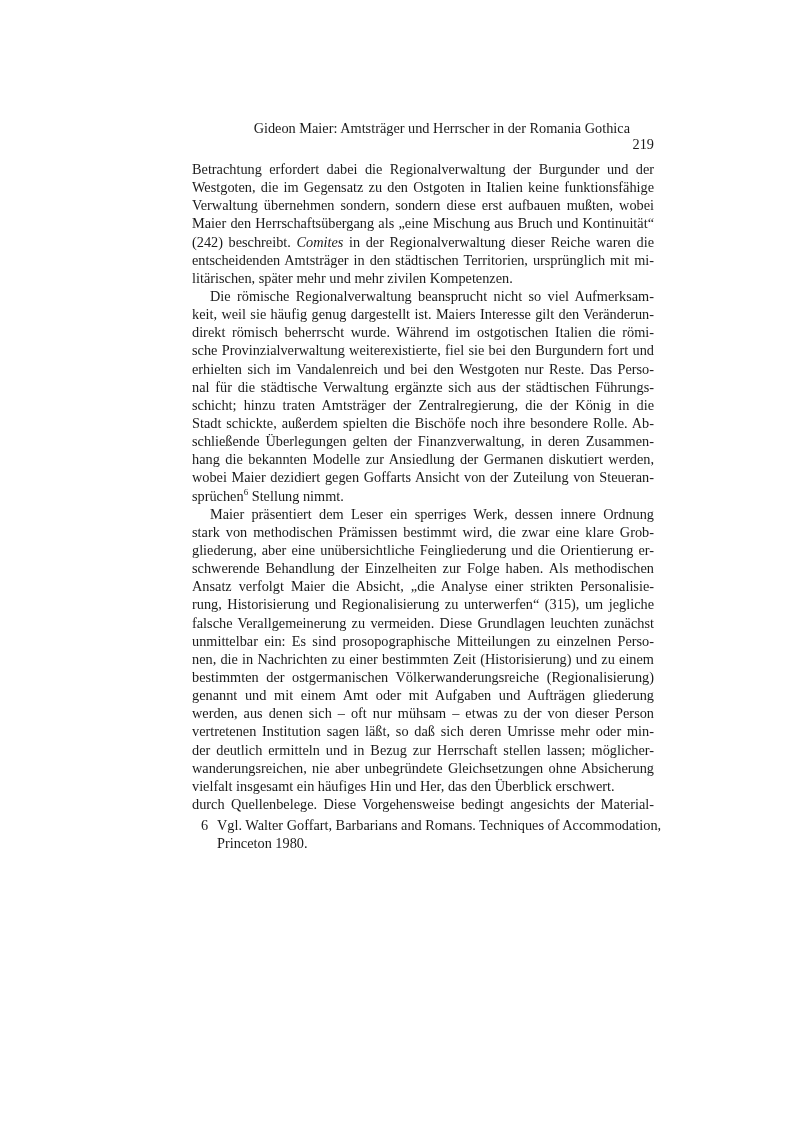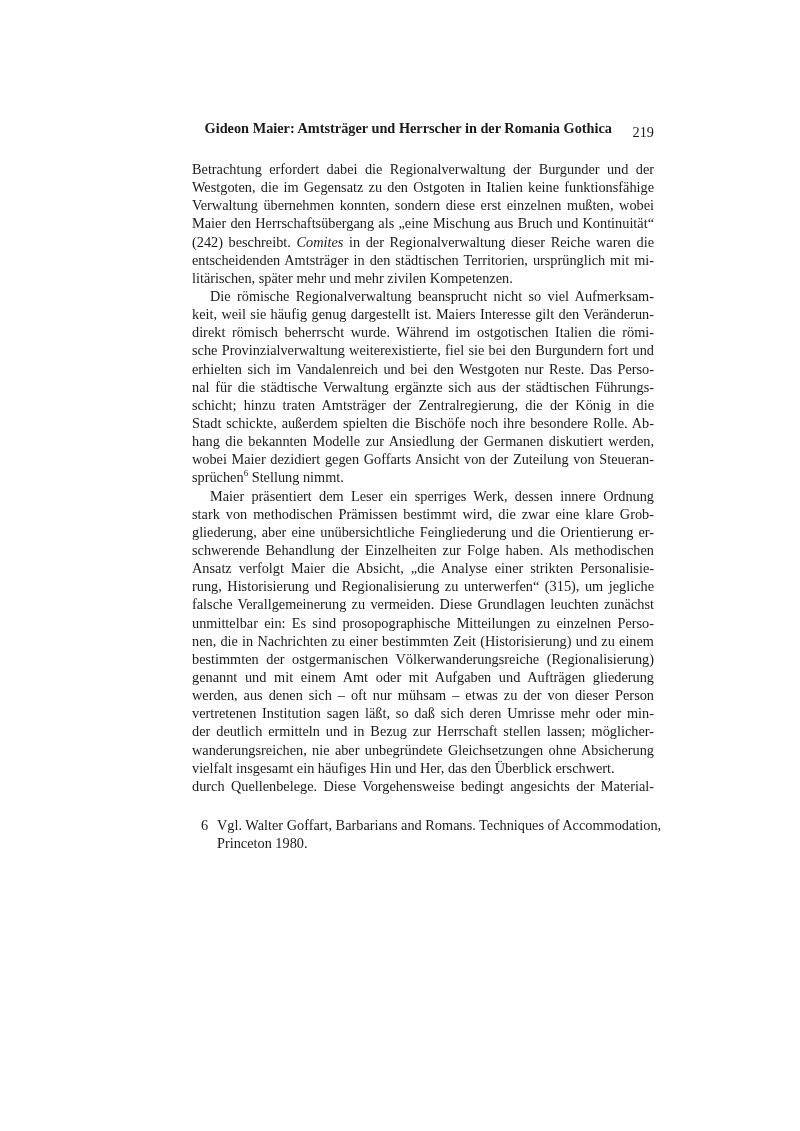--- a/index.html
+++ b/index.html
@@ -27,29 +27,28 @@
       top: 118px;
       left: 192px;
       width: 462px;
       height: 20px;
       font-family: "Liberation Serif", serif;
       font-size: 14.3px;
       line-height: 20px;
     }
     .running-head .title {
       position: absolute;
-      right: 42px;
+      right: 24px;
       top: 0;
       white-space: nowrap;
-      font-weight: bold;
     }
     .running-head .pageno {
       position: absolute;
       right: 0;
-      top: 4px;
+      top: 16px;
     }
     .body-text {
       position: absolute;
       top: 160px;
       left: 192px;
       width: 462px;
       font-family: "Liberation Serif", serif;
       font-size: 14.3px;
       line-height: 18.15px;
     }
@@ -106,35 +105,36 @@
 <div class="page">
   <div class="running-head">
     <span class="title">Gideon Maier: Amtsträger und Herrscher in der Romania Gothica</span>
     <span class="pageno">219</span>
   </div>
 
   <div class="body-text" id="body-text">
       <div>
         <span class="line">Betrachtung erfordert dabei die Regionalverwaltung der Burgunder und der</span>
         <span class="line">Westgoten, die im Gegensatz zu den Ostgoten in Italien keine funktionsfähige</span>
-        <span class="line">Verwaltung übernehmen konnten, sondern diese erst einzelnen mußten, wobei</span>
+        <span class="line">Verwaltung übernehmen sondern, sondern diese erst aufbauen mußten, wobei</span>
         <span class="line">Maier den Herrschaftsübergang als „eine Mischung aus Bruch und Kontinuität“</span>
         <span class="line">(242) beschreibt. <i>Comites</i> in der Regionalverwaltung dieser Reiche waren die</span>
         <span class="line">entscheidenden Amtsträger in den städtischen Territorien, ursprünglich mit mi-</span>
         <span class="line last">litärischen, später mehr und mehr zivilen Kompetenzen.</span>
       </div>
       <div>
         <span class="line indent">Die römische Regionalverwaltung beansprucht nicht so viel Aufmerksam-</span>
         <span class="line">keit, weil sie häufig genug dargestellt ist. Maiers Interesse gilt den Veränderun-</span>
         <span class="line">direkt römisch beherrscht wurde. Während im ostgotischen Italien die römi-</span>
         <span class="line">sche Provinzialverwaltung weiterexistierte, fiel sie bei den Burgundern fort und</span>
         <span class="line">erhielten sich im Vandalenreich und bei den Westgoten nur Reste. Das Perso-</span>
         <span class="line">nal für die städtische Verwaltung ergänzte sich aus der städtischen Führungs-</span>
         <span class="line">schicht; hinzu traten Amtsträger der Zentralregierung, die der König in die</span>
         <span class="line">Stadt schickte, außerdem spielten die Bischöfe noch ihre besondere Rolle. Ab-</span>
+        <span class="line">schließende Überlegungen gelten der Finanzverwaltung, in deren Zusammen-</span>
         <span class="line">hang die bekannten Modelle zur Ansiedlung der Germanen diskutiert werden,</span>
         <span class="line">wobei Maier dezidiert gegen Goffarts Ansicht von der Zuteilung von Steueran-</span>
         <span class="line last">sprüchen<sup>6</sup> Stellung nimmt.</span>
       </div>
       <div>
         <span class="line indent">Maier präsentiert dem Leser ein sperriges Werk, dessen innere Ordnung</span>
         <span class="line">stark von methodischen Prämissen bestimmt wird, die zwar eine klare Grob-</span>
         <span class="line">gliederung, aber eine unübersichtliche Feingliederung und die Orientierung er-</span>
         <span class="line">schwerende Behandlung der Einzelheiten zur Folge haben. Als methodischen</span>
         <span class="line">Ansatz verfolgt Maier die Absicht, „die Analyse einer strikten Personalisie-</span>

